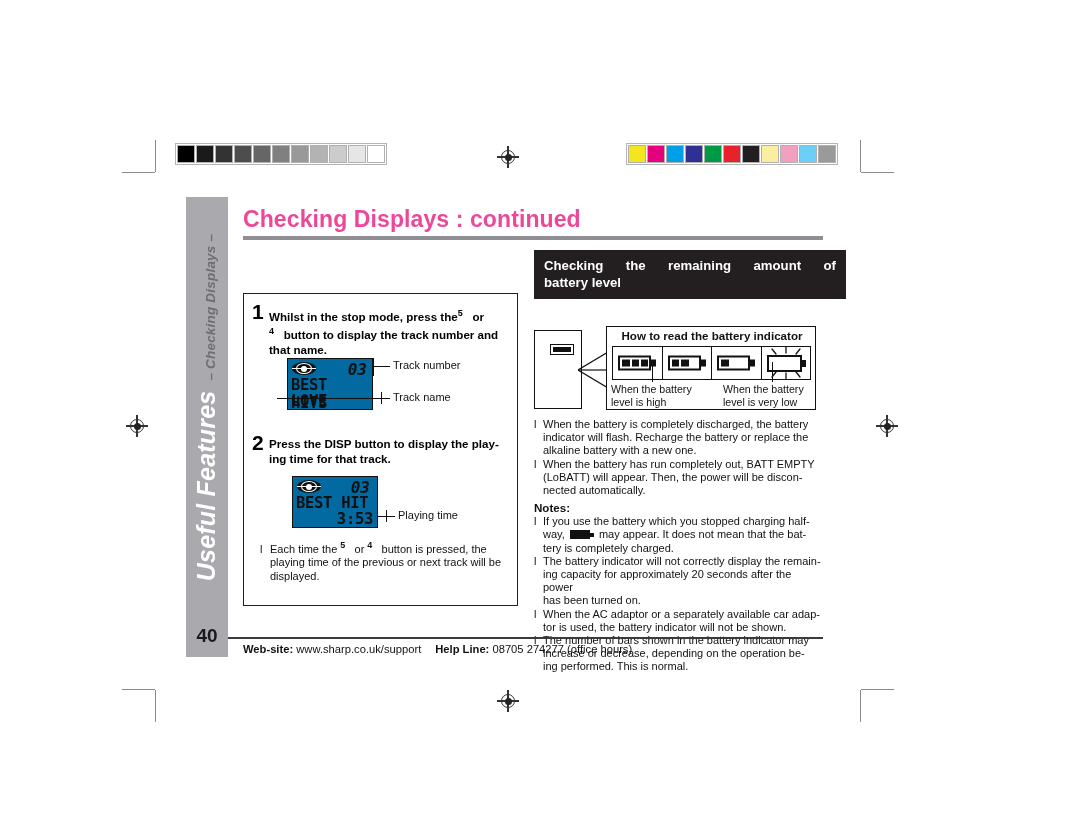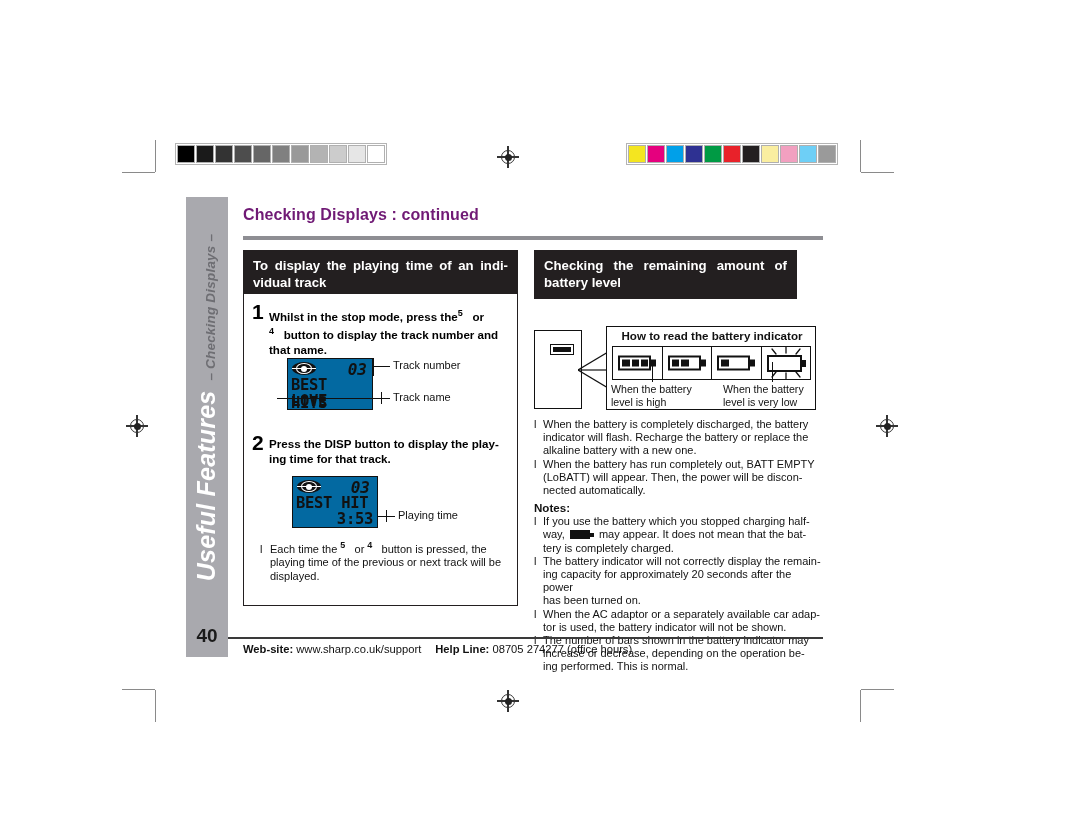--- a/index.html
+++ b/index.html
@@ -46,21 +46,21 @@
     letter-spacing:.2px;
   }
   .pagenum{
     position:absolute;left:0;bottom:10px;width:42px;text-align:center;
     font-weight:bold;font-size:19px;color:#1a1a1a;
   }
 
   
   .title{
     position:absolute;left:243px;top:206px;
-    font-size:16px;font-weight:bold;letter-spacing:.1px;color:#701a75;
+    font-size:23px;font-weight:bold;letter-spacing:.1px;color:#ec4899;
   }
   .titlerule{position:absolute;left:243px;top:236px;width:580px;height:4px;background:#8e8e93;}
 
   
   .blackhdr{
     position:absolute;background:#231f20;color:#fff;
     font-weight:bold;font-size:13.2px;line-height:17px;
     padding:7px 10px 8px 10px;box-sizing:border-box;
     text-align:justify;
   }
@@ -224,26 +224,22 @@
         <span class="vt-main">Useful Features</span>
         <span class="vt-sub">– Checking Displays –</span>
       </div>
     </div>
     <div class="pagenum">40</div>
   </div>
 
   <div class="title">Checking Displays : continued</div>
   <div class="titlerule"></div>
 
-  <div class="blackhdr" style="left:243px;top:250px;width:275px;">
-    <span class="j">To display the playing time of an indi-</span>
-    <span>vidual track</span>
-  </div>
-
-  <div class="blackhdr" style="left:534px;top:250px;width:263px;">
+
+  <div class="blackhdr" style="left:534px;top:250px;width:312px;">
     <span class="j">Checking the remaining amount of</span>
     <span>battery level</span>
   </div>
 
   <div class="leftbox">
 
     <div class="step" style="left:8px;top:9px;width:260px;">
       <div class="stepnum">1</div>
       <div class="steptxt" style="padding-top:3px;">
         <span>Whilst in the stop mode, press the</span><span class="sup">5</span>&nbsp;&nbsp;&nbsp;<span>or</span><br>

